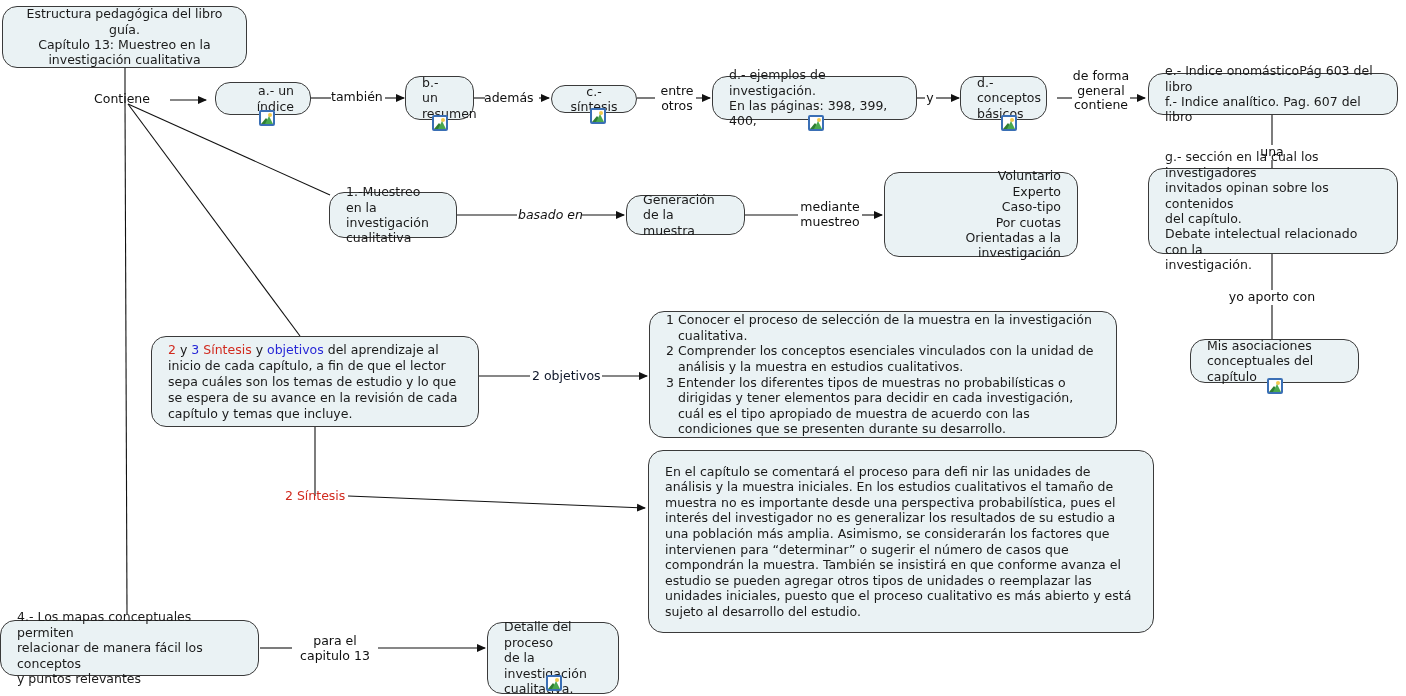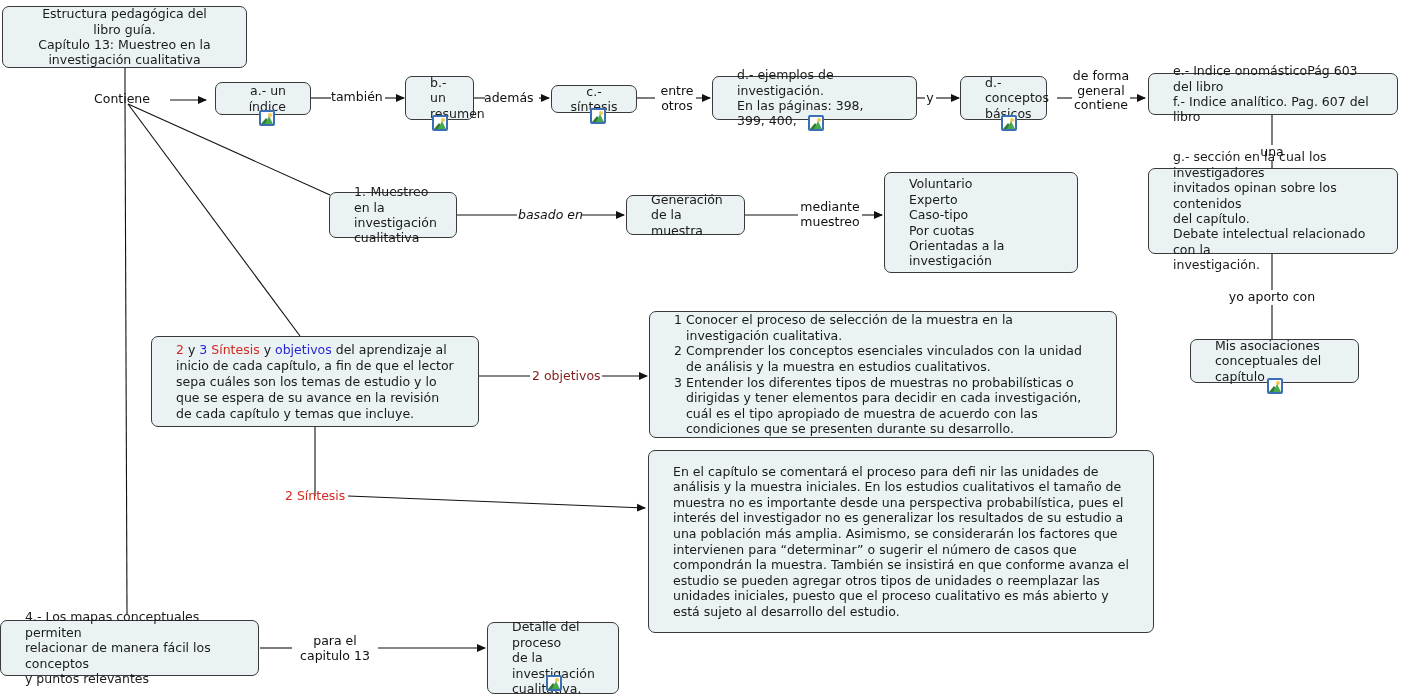--- a/index.html
+++ b/index.html
@@ -22,45 +22,45 @@
     left: 0; top: 0;
     width: 1406px;
     height: 696px;
     pointer-events: none;
   }
   .node {
     position: absolute;
     box-sizing: border-box;
     background: #eaf2f4;
     border: 1px solid #3a3a3a;
-    border-radius: 7px;
+    border-radius: 15px;
     color: #1a1a1a;
     font-size: 12.5px;
     line-height: 15.4px;
-    padding: 5px 24px;
+    padding: 5px 16px;
     display: flex;
     flex-direction: column;
     justify-content: center;
     white-space: pre-line;
   }
   .node.center { text-align: center; align-items: center; }
   .node.left   { text-align: left; }
   .node .txt { display: block; }
 
   .label {
     position: absolute;
     font-size: 12.5px;
     line-height: 14.6px;
     color: #101010;
     white-space: pre-line;
     background: transparent;
   }
   .label.center { text-align: center; }
   .label.red  { color: #d12a1e; }
-  .label.blue { color: #7f1d1d; }
+  .label.blue { color: #0f172a; }
 
   
   .res-icon {
     position: absolute;
     width: 16px;
     height: 16px;
     box-sizing: border-box;
     border: 2px solid #3a6fb5;
     background: #fdfdfd;
     border-radius: 2px;
@@ -209,21 +209,21 @@
     <span class="txt">1.-Muestreo en la
 investigación
 cualitativa</span>
   </div>
 
   <div class="node left" style="left:626px; top:195px; width:119px; height:40px;">
     <span class="txt">Generación de la
 muestra</span>
   </div>
 
-  <div class="node left" style="left:884px; top:172px; width:194px; height:101px;">
+  <div class="node left" style="left:884px; top:172px; width:194px; height:85px;text-align:right;">
     <span id="tipos-list"><span class="txt">Voluntario</span><span class="txt">Experto</span><span class="txt">Caso-tipo</span><span class="txt">Por cuotas</span><span class="txt">Orientadas a la investigación</span></span>
   </div>
 
   <div class="node left" style="left:151px; top:336px; width:328px; height:91px;">
     <span id="rich-sintesis" style="line-height:16px;"><span class="rt-red">2</span><span class="rt-blk"> y </span><span class="rt-blue">3</span><span class="rt-blk">  </span><span class="rt-red">Síntesis</span><span class="rt-blk"> y </span><span class="rt-blue">objetivos</span><span class="rt-blk"> del aprendizaje al inicio de cada capítulo, a fin de que el lector sepa cuáles son los temas de estudio y lo que se espera de su avance en la revisión de cada capítulo y temas que incluye.</span></span>
   </div>
 
   <div class="node left" style="left:649px; top:311px; width:468px; height:127px;">
     <span id="obj-list" style="line-height:15.6px;"><span class="list-item"><span class="num">1</span><span>Conocer el proceso de selección de la muestra en la investigación cualitativa.</span></span><span class="list-item"><span class="num">2</span><span>Comprender los conceptos esenciales vinculados con la unidad de análisis y la muestra en estudios cualitativos.</span></span><span class="list-item"><span class="num">3</span><span>Entender los diferentes tipos de muestras no probabilísticas o dirigidas y tener elementos para decidir en cada investigación, cuál es el tipo apropiado de muestra de acuerdo con las condiciones que se presenten durante su desarrollo.</span></span></span>
   </div>

